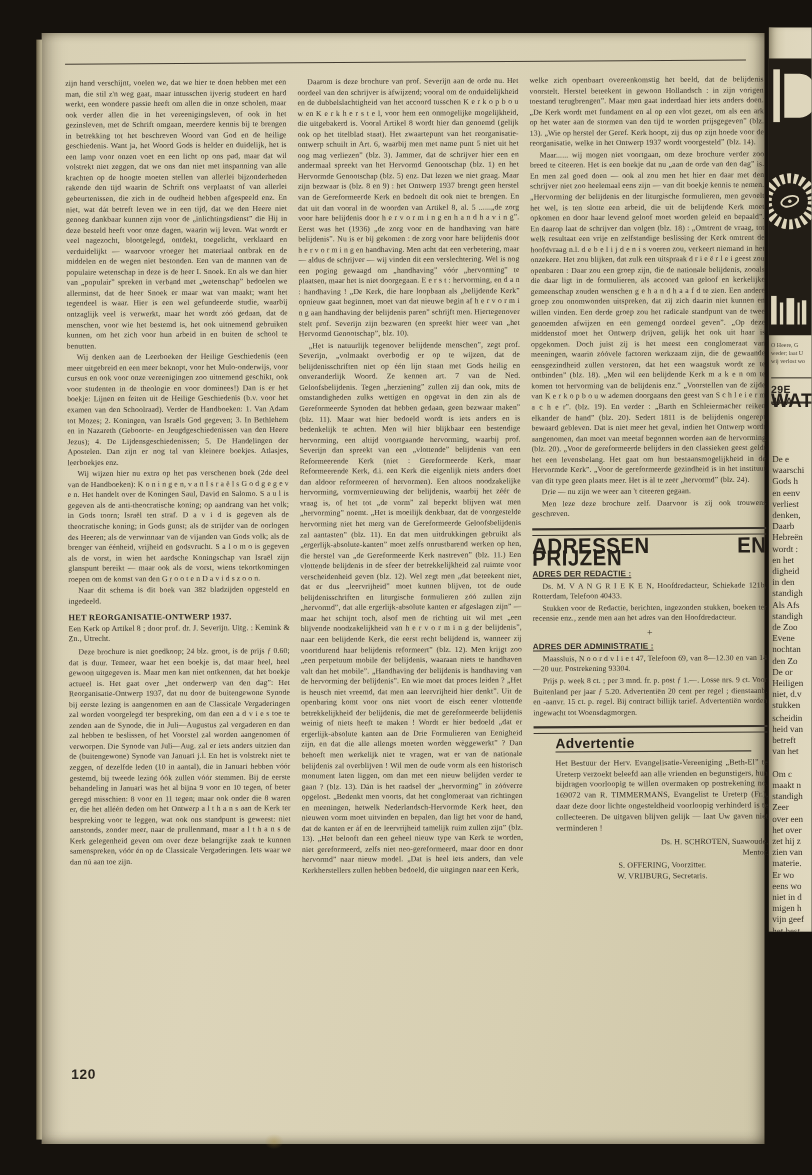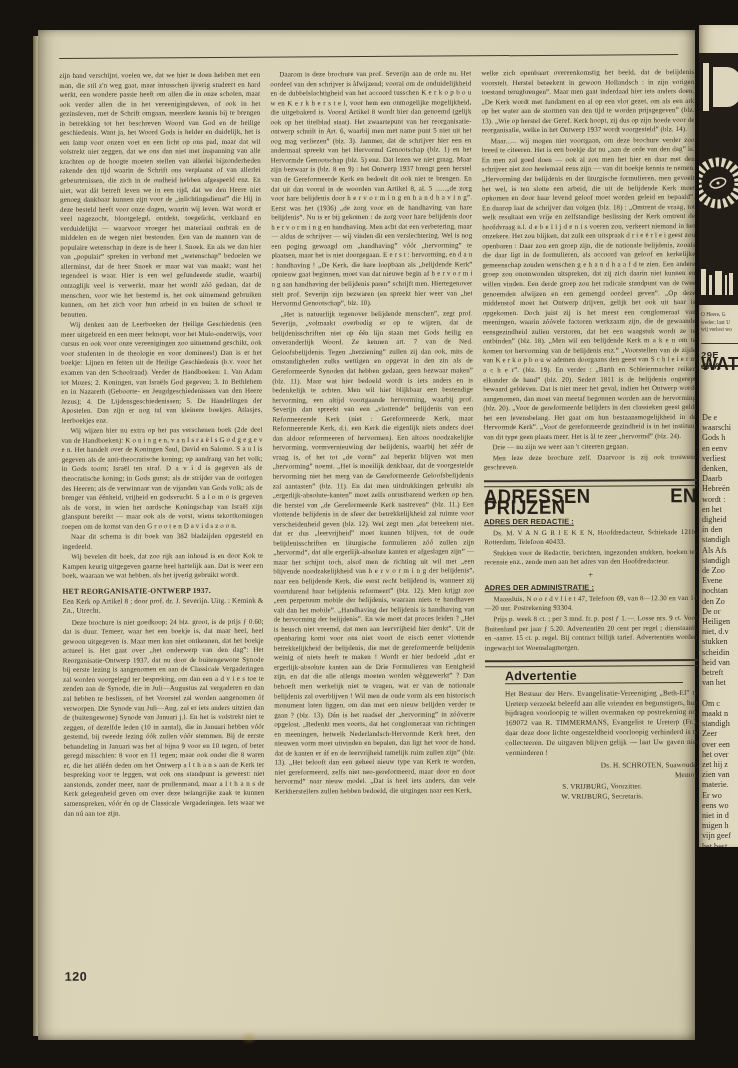--- a/index.html
+++ b/index.html
@@ -106,21 +106,20 @@
 
   <div class="page-left">
     <div class="page-inner">
       <div class="top-rule"></div>
 
       <div class="col c1">
         <p class="noindent">zijn hand verschijnt, voelen we, dat we hier te doen hebben met een man, die stil z'n weg gaat, maar intusschen ijverig studeert en hard werkt, een wondere passie heeft om allen die in onze scholen, maar ook verder allen die in het vereenigingsleven, of ook in het gezinsleven, met de Schrift omgaan, meerdere kennis bij te brengen in betrekking tot het beschreven Woord van God en de heilige geschiedenis. Want ja, het Woord Gods is helder en duidelijk, het is een lamp voor onzen voet en een licht op ons pad, maar dat wil volstrekt niet zeggen, dat we ons dan niet met inspanning van alle krachten op de hoogte moeten stellen van allerlei bijzonderheden rakende den tijd waarin de Schrift ons verplaatst of van allerlei gebeurtenissen, die zich in de oudheid hebben afgespeeld enz. En niet, wat dát betreft leven we in een tijd, dat we den Heere niet genoeg dankbaar kunnen zijn voor de „inlichtingsdienst” die Hij in deze besteld heeft voor onze dagen, waarin wij leven. Wat wordt er veel nagezocht, blootgelegd, ontdekt, toegelicht, verklaard en verduidelijkt — waarvoor vroeger het materiaal ontbrak en de middelen en de wegen niet bestonden. Een van de mannen van de populaire wetenschap in deze is de heer I. Snoek. En als we dan hier van „populair” spreken in verband met „wetenschap” bedoelen we allerminst, dat de heer Snoek er maar wat van maakt; want het tegendeel is waar. Hier is een wel gefundeerde studie, waarbij ontzaglijk veel is verwerkt, maar het wordt zóó gedaan, dat de menschen, voor wie het bestemd is, het ook uitnemend gebruiken kunnen, om het zich voor hun arbeid in en buiten de school te benutten.</p>
         <p>Wij denken aan de Leerboeken der Heilige Geschiedenis (een meer uitgebreid en een meer beknopt, voor het Mulo-onderwijs, voor cursus en ook voor onze vereenigingen zoo uitnemend geschikt, ook voor studenten in de theologie en voor dominees!) Dan is er het boekje: Lijnen en feiten uit de Heilige Geschiedenis (b.v. voor het examen van den Schoolraad). Verder de Handboeken: 1. Van Adam tot Mozes; 2. Koningen, van Israëls God gegeven; 3. In Bethlehem en in Nazareth (Geboorte- en Jeugdgeschiedenissen van den Heere Jezus); 4. De Lijdensgeschiedenissen; 5. De Handelingen der Apostelen. Dan zijn er nog tal van kleinere boekjes. Atlasjes, leerboekjes enz.</p>
         <p>Wij wijzen hier nu extra op het pas verschenen boek (2de deel van de Handboeken): K o n i n g e n,  v a n  I s r a ë l s  G o d  g e g e v e n. Het handelt over de Koningen Saul, David en Salomo. S a u l is gegeven als de anti-theocratische koning; op aandrang van het volk; in Gods toorn; Israël ten straf. D a v i d is gegeven als de theocratische koning; in Gods gunst; als de strijder van de oorlogen des Heeren; als de verwinnaar van de vijanden van Gods volk; als de brenger van éénheid, vrijheid en godsvrucht. S a l o m o is gegeven als de vorst, in wien het aardsche Koningschap van Israël zijn glanspunt bereikt — maar ook als de vorst, wiens tekortkomingen roepen om de komst van den G r o o t e n  D a v i d s z o o n.</p>
         <p>Naar dit schema is dit boek van 382 bladzijden opgesteld en ingedeeld.</p>
-        <p>Wij bevelen dit boek, dat zoo rijk aan inhoud is en door Kok te Kampen keurig uitgegeven gaarne heel hartelijk aan. Dat is weer een boek, waaraan we wat hebben, als het ijverig gebruikt wordt.</p>
         <div class="review-heading">HET REORGANISATIE-ONTWERP 1937.</div>
         <div class="review-sub">Een Kerk op Artikel 8 ; door prof. dr. J. Severijn. Uitg. : Kemink &amp; Zn., Utrecht.</div>
         <p style="margin-top:2px;">Deze brochure is niet goedkoop; 24 blz. groot, is de prijs ƒ 0.60; dat is duur. Temeer, waar het een boekje is, dat maar heel, heel gewoon uitgegeven is. Maar men kan niet ontkennen, dat het boekje actueel is. Het gaat over „het onderwerp van den dag”: Het Reorganisatie-Ontwerp 1937, dat nu door de buitengewone Synode bij eerste lezing is aangenomen en aan de Classicale Vergaderingen zal worden voorgelegd ter bespreking, om dan een  a d v i e s  toe te zenden aan de Synode, die in Juli—Augustus zal vergaderen en dan zal hebben te beslissen, of het Voorstel zal worden aangenomen óf verworpen. Die Synode van Juli—Aug. zal er iets anders uitzien dan de (buitengewone) Synode van Januari j.l. En het is volstrekt niet te zeggen, of dezelfde leden (10 in aantal), die in Januari hebben vóór gestemd, bij tweede lezing óók zullen vóór stemmen. Bij de eerste behandeling in Januari was het al bijna 9 voor en 10 tegen, of beter geregd misschien: 8 voor en 11 tegen; maar ook onder die 8 waren er, die het alléén deden om het Ontwerp  a l t h a n s  aan de Kerk ter bespreking voor te leggen, wat ook ons standpunt is geweest: niet aanstonds, zonder meer, naar de prullenmand, maar  a l t h a n s  de Kerk gelegenheid geven om over deze belangrijke zaak te kunnen samenspreken, vóór én op de Classicale Vergaderingen. Iets waar we dan nú aan toe zijn.</p>
       </div>
 
       <div class="col c2">
         <p>Daarom is deze brochure van prof. Severijn aan de orde nu. Het oordeel van den schrijver is àfwijzend; vooral om de onduidelijkheid en de dubbelslachtigheid van het accoord tusschen K e r k o p b o u w  en  K e r k h e r s t e l, voor hem een onmogelijke mogelijkheid, die uitgebakerd is. Vooral Artikel 8 wordt hier dan genoemd (gelijk ook op het titelblad staat). Het zwaartepunt van het reorganisatie-ontwerp schuilt in Art. 6, waarbij men met name punt 5 niet uit het oog mag verliezen” (blz. 3). Jammer, dat de schrijver hier een en andermaal spreekt van het Hervormd Genootschap (blz. 1) en het Hervormde Genootschap (blz. 5) enz. Dat lezen we niet graag. Maar zijn bezwaar is (blz. 8 en 9) : het Ontwerp 1937 brengt geen herstel van de Gereformeerde Kerk en bedoelt dit ook niet te brengen. En dat uit dan vooral in de woorden van Artikel 8, al. 5 ......„de zorg voor hare belijdenis door  h e r v o r m i n g  en h a n d h a v i n g”. Eerst was het (1936) „de zorg voor en de handhaving van hare belijdenis”. Nu is er bij gekomen : de zorg voor hare belijdenis door  h e r v o r m i n g  en handhaving. Men acht dat een verbetering, maar — aldus de schrijver — wij vinden dit een verslechtering. Wel is nog een poging gewaagd om „handhaving” vóór „hervorming” te plaatsen, maar het is niet doorgegaan. E e r s t : hervorming, en  d a n :  handhaving ! „De Kerk, die hare loopbaan als „belijdende Kerk” opnieuw gaat beginnen, moet van dat nieuwe begin af h e r v o r m i n g  aan handhaving der belijdenis paren” schrijft men. Hiertegenover stelt prof. Severijn zijn bezwaren (en spreekt hier weer van „het Hervormd Genootschap”, blz. 10).</p>
         <p>„Het is natuurlijk tegenover belijdende menschen”, zegt prof. Severijn, „volmaakt overbodig er op te wijzen, dat de belijdenisschriften niet op één lijn staan met Gods heilig en onveranderlijk Woord. Ze kennen art. 7 van de Ned. Geloofsbelijdenis. Tegen „herziening” zullen zij dan ook, mits de omstandigheden zulks wettigen en opgevat in den zin als de Gereformeerde Synoden dat hebben gedaan, geen bezwaar maken” (blz. 11). Maar wat hier bedoeld wordt is iets anders en is bedenkelijk te achten. Men wil hier blijkbaar een bestendige hervorming, een altijd voortgaande hervorming, waarbij prof. Severijn dan spreekt van een „vlottende” belijdenis van een Reformeerende Kerk (niet : Gereformeerde Kerk, maar Reformeerende Kerk, d.i. een Kerk die eigenlijk niets anders doet dan aldoor reformeeren of hervormen). Een altoos noodzakelijke hervorming, vormvernieuwing der belijdenis, waarbij het zéér de vraag is, of het tot „de vorm” zal beperkt blijven wat men „hervorming” noemt. „Het is moeilijk denkbaar, dat de voorgestelde hervorming niet het merg van de Gereformeerde Geloofsbelijdenis zal aantasten” (blz. 11). En dat men uitdrukkingen gebruikt als „ergerlijk-absolute-kanten” moet zelfs onrustbarend werken op hen, die herstel van „de Gereformeerde Kerk nastreven” (blz. 11.) Een vlottende belijdenis in de sfeer der betrekkelijkheid zal ruimte voor verscheidenheid geven (blz. 12). Wel zegt men „dat beteekent niet, dat er dus „leervrijheid” moet kunnen blijven, tot de oude belijdenisschriften en liturgische formulieren zóó zullen zijn „hervormd”, dat alle ergerlijk-absolute kanten er afgeslagen zijn” — maar het schijnt toch, alsof men de richting uit wil met „een blijvende noodzakelijkheid van  h e r v o r m i n g  der belijdenis”, naar een belijdende Kerk, die eerst recht belijdend is, wanneer zij voortdurend haar belijdenis reformeert” (blz. 12). Men krijgt zoo „een perpetuum mobile der belijdenis, waaraan niets te handhaven valt dan het mobile”. „Handhaving der belijdenis is handhaving van de hervorming der belijdenis”. En wie moet dat proces leiden ? „Het is heusch niet vreemd, dat men aan leervrijheid hier denkt”. Uit de openbaring komt voor ons niet voort de eisch eener vlottende betrekkelijkheid der belijdenis, die met de gereformeerde belijdenis weinig of niets heeft te maken ! Wordt er hier bedoeld „dat er ergerlijk-absolute kanten aan de Drie Formulieren van Eenigheid zijn, en dat die alle allengs moeten worden wèggewerkt” ? Dan behoeft men werkelijk niet te vragen, wat er van de nationale belijdenis zal overblijven ! Wil men de oude vorm als een historisch monument laten liggen, om dan met een nieuw belijden verder te gaan ? (blz. 13). Dán is het raadsel der „hervorming” in zóóverre opgelost. „Bedenkt men voorts, dat het conglomeraat van richtingen en meeningen, hetwelk Nederlandsch-Hervormde Kerk heet, den nieuwen vorm moet uitvinden en bepalen, dan ligt het voor de hand, dat de kanten er áf en de leervrijheid tamelijk ruim zullen zijn” (blz. 13). „Het belooft dan een geheel nieuw type van Kerk te worden, niet gereformeerd, zelfs niet neo-gereformeerd, maar door en door hervormd” naar nieuw model. „Dat is heel iets anders, dan vele Kerkherstellers zullen hebben bedoeld, die uitgingen naar een Kerk,</p>
       </div>
 
@@ -141,21 +140,21 @@
         <p>Maassluis, N o o r d v l i e t  47, Telefoon 69, van 8—12.30 en van 14—20 uur. Postrekening 93304.</p>
         <p>Prijs p. week 8 ct. ; per 3 mnd. fr. p. post ƒ 1.—. Losse nrs. 9 ct. Voor Buitenland per jaar ƒ 5.20. Advertentiën 20 cent per regel ; dienstaanb. en -aanvr. 15 ct. p. regel. Bij contract billijk tarief. Advertentiën worden ingewacht tot Woensdagmorgen.</p>
 
         <div class="dbl-rule"></div>
         <div class="advert-box">
           <div class="advert-heading">Advertentie</div>
           <div class="advert-heading-rule"></div>
           <p class="advert-body noindent">Het Bestuur der Herv. Evangelisatie-Vereeniging „Beth-El” te Ureterp verzoekt beleefd aan alle vrienden en begunstigers, hun bijdragen voorloopig te willen overmaken op postrekening no. 169072 van R. TIMMERMANS, Evangelist te Ureterp (Fr.), daar deze door lichte ongesteldheid voorloopig verhinderd is te collecteeren. De uitgaven blijven gelijk — laat Uw gaven niet verminderen !</p>
           <div class="sig-right">Ds. H. SCHROTEN, Suawoude,</div>
           <div class="sig-right" style="margin-top:0;">Mentor.</div>
-          <div class="sig-center">S. VRIJBURG, Voorzitter.</div>
+          <div class="sig-center">S. OFFERING, Voorzitter.</div>
           <div class="sig-center" style="margin-top:0;text-align:right;">W. VRIJBURG, Secretaris.</div>
         </div>
       </div>
 
       <div class="pagenum">120</div>
       <div class="stain stain1"></div>
       <div class="stain stain2"></div>
     </div>
   </div>
 

